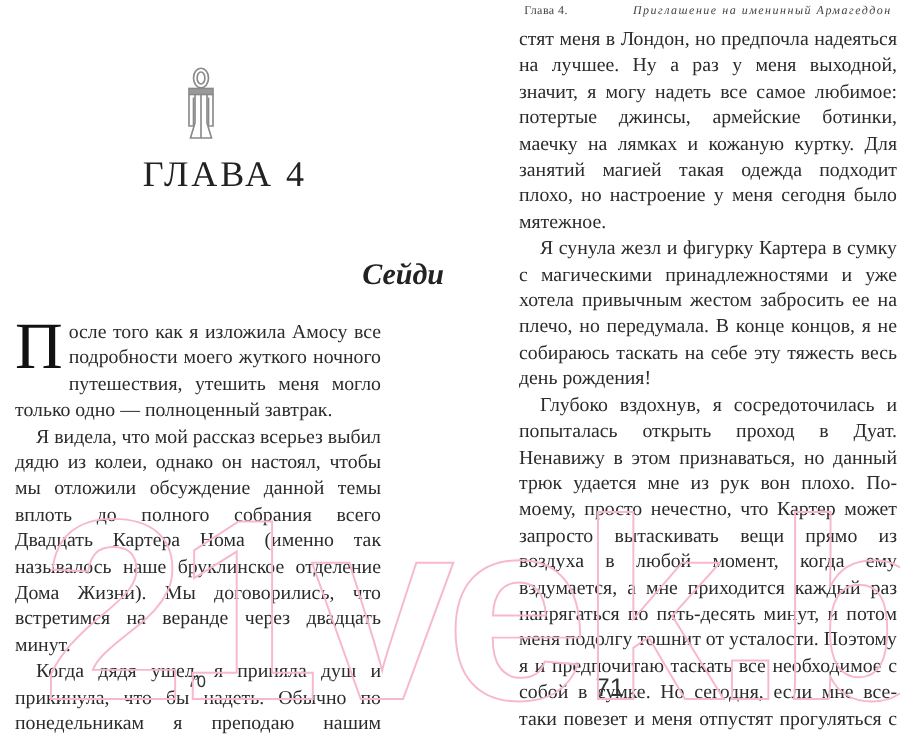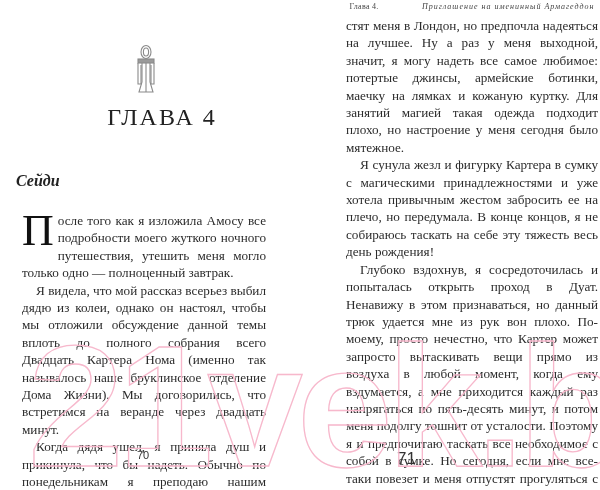--- a/index.html
+++ b/index.html
@@ -1,36 +1,36 @@
 <!DOCTYPE html>
 <html><head>
 <meta charset="utf-8">
 <style>
   html, body { margin: 0; padding: 0; }
   body {
     width: 600px; height: 490px; background: #ffffff; overflow: hidden;
     position: relative; font-family: "Liberation Serif", "DejaVu Serif", serif; color: #2a2a2a;
   }
   .page { position: absolute; top: 0; height: 490px; }
-  .page-left { left: 16px; width: 292px; }
+  .page-left { left: 4px; width: 292px; }
   .page-right { left: 300px; width: 300px; }
 
   .ankh { position: absolute; left: 117px; top: 44px; width: 26px; height: 50px; }
 
   .chapter-title {
     position: absolute; left: 0; width: 292px; top: 104px; text-align: center;
     font-size: 24px; letter-spacing: 2px; color: #222;
   }
   .chapter-subtitle {
     position: absolute; left: 0; width: 292px; top: 136px; text-align: center;
     font-size: 13px; letter-spacing: 0.5px; line-height: 19px; color: #222;
   }
   .chapter-narrator {
-    position: absolute; left: 0; width: 292px; top: 172px; text-align: left;
-    font-size: 16px; font-style: italic; font-weight: bold; color: #222;
+    position: absolute; left: 0; width: 292px; top: 172px; text-align: right;
+    font-size: 20px; font-style: italic; font-weight: bold; color: #222;
   }
 
   .text-block {
     position: absolute; font-size: 13.2px; line-height: 17.4px; text-align: justify;
     hyphens: manual; color: #2b2b2b;
   }
   .left-text { left: 6px; top: 212px; width: 244px; }
   .right-text { left: 46px; top: 17px; width: 252px; }
   .text-block p { margin: 0; text-indent: 14px; }
   .text-block p.first { text-indent: 0; }

